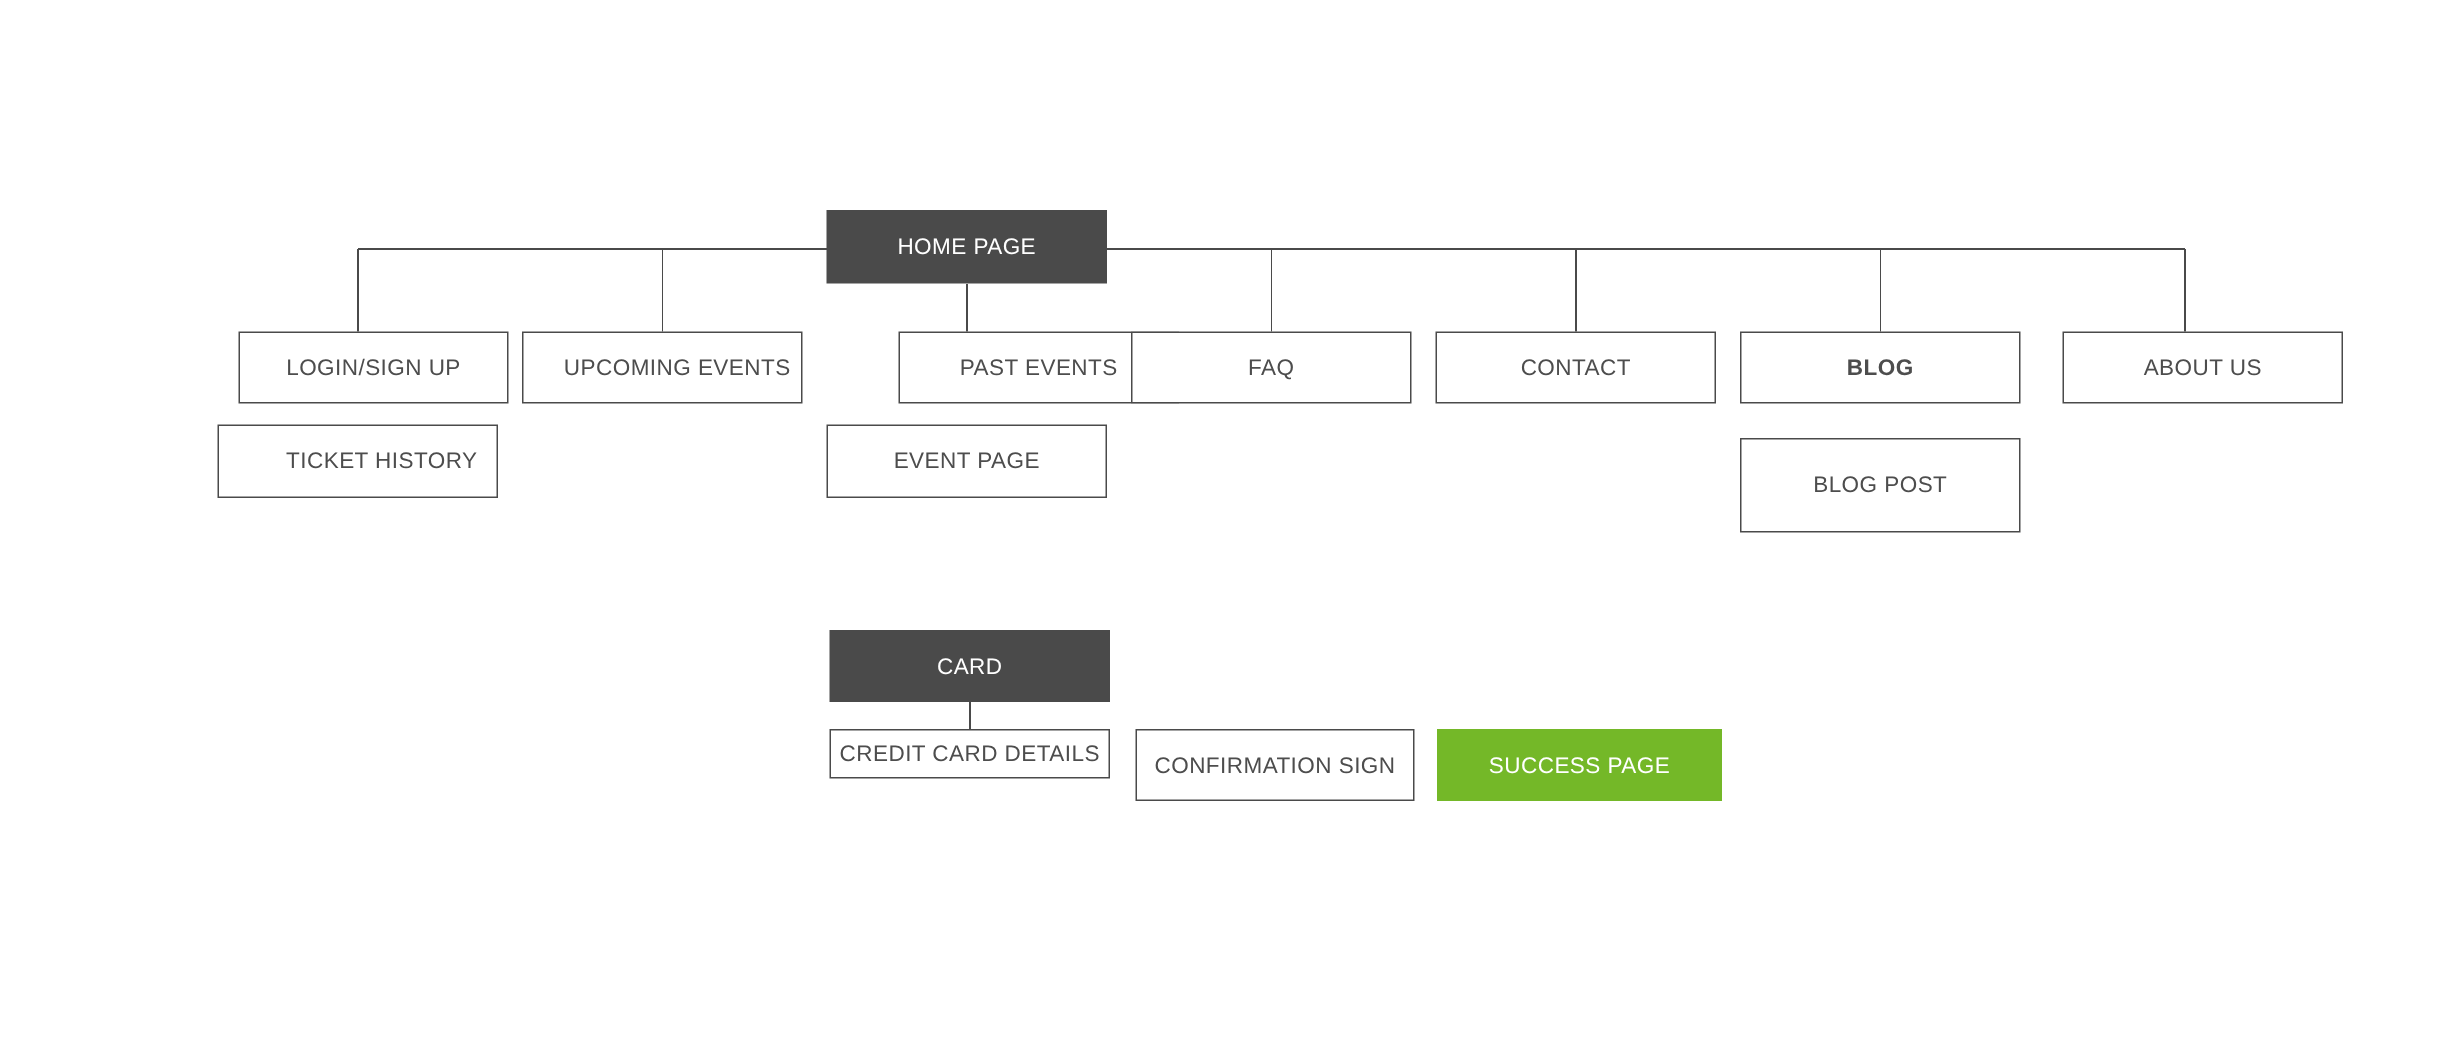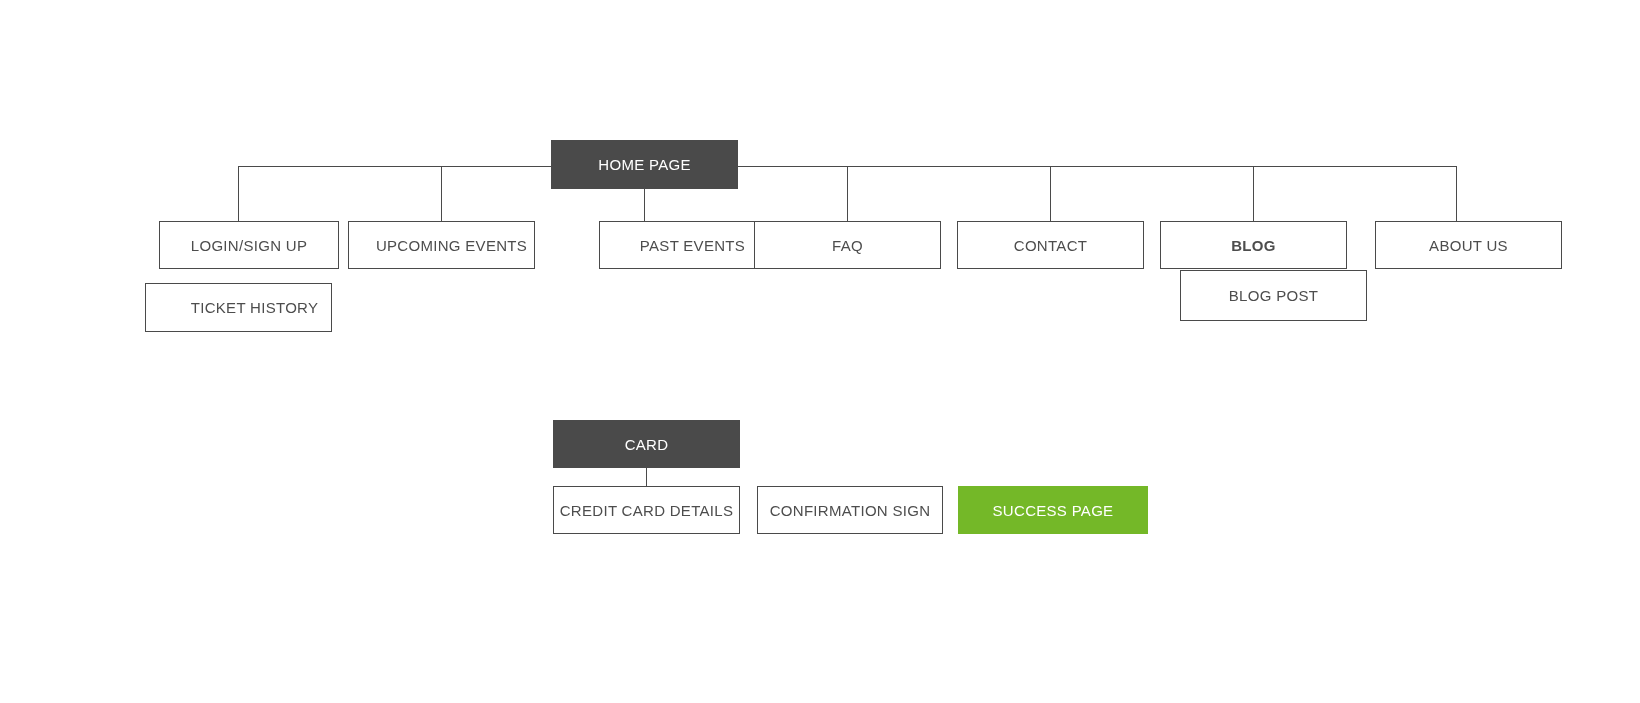--- a/index.html
+++ b/index.html
@@ -78,20 +78,21 @@
 
   <div class="node" style="left:159px; top:221px; width:180px; height:48px;">LOGIN/SIGN UP</div>
   <div class="node" style="left:348px; top:221px; width:187px; height:48px;padding-left:20px;">UPCOMING EVENTS</div>
   <div class="node" style="left:551px; top:221px; width:187px; height:48px;margin-left:48px;">PAST EVENTS</div>
   <div class="node" style="left:754px; top:221px; width:187px; height:48px;">FAQ</div>
   <div class="node" style="left:957px; top:221px; width:187px; height:48px;">CONTACT</div>
   <div class="node" style="left:1160px; top:221px; width:187px; height:48px;font-weight:bold;">BLOG</div>
   <div class="node" style="left:1363px; top:221px; width:187px; height:48px;margin-left:12px;">ABOUT US</div>
 
   <div class="node" style="left:145px; top:283px; width:187px; height:49px;padding-left:32px;">TICKET HISTORY</div>
-  <div class="node" style="left:1160px; top:270px; width:187px; height:51px;margin-left:20px;">BLOG POST</div>
+  <div class="node" style="left:551px; top:283px; width:187px; height:49px;">EVENT PAGE</div>
+  <div class="node" style="left:1160px; top:292px; width:187px; height:63px;">BLOG POST</div>
 
   <div class="node dark" style="left:553px; top:420px; width:187px; height:48px;">CARD</div>
-  <div class="node" style="left:553px; top:486px; width:187px; height:48px;">CREDIT CARD DETAILS</div>
+  <div class="node" style="left:553px; top:486px; width:187px; height:33px;">CREDIT CARD DETAILS</div>
   <div class="node" style="left:757px; top:486px; width:186px; height:48px;">CONFIRMATION SIGN</div>
   <div class="node green" style="left:958px; top:486px; width:190px; height:48px;">SUCCESS PAGE</div>
 
 </div>
 
 </body></html>

